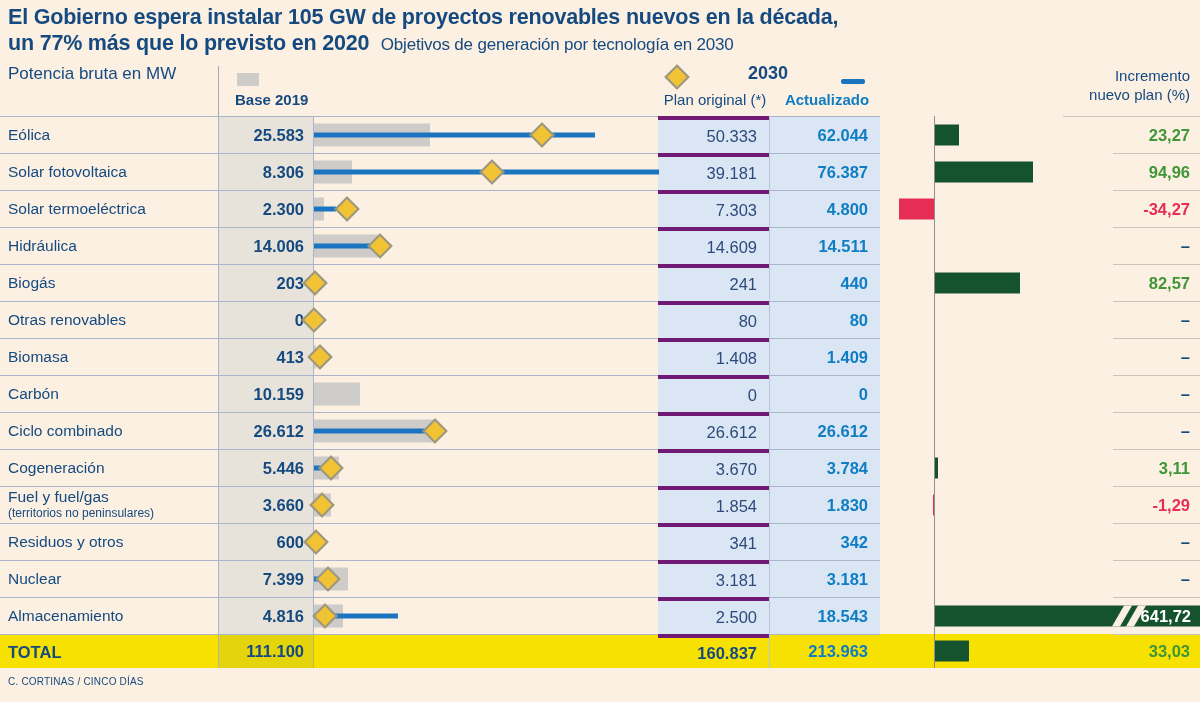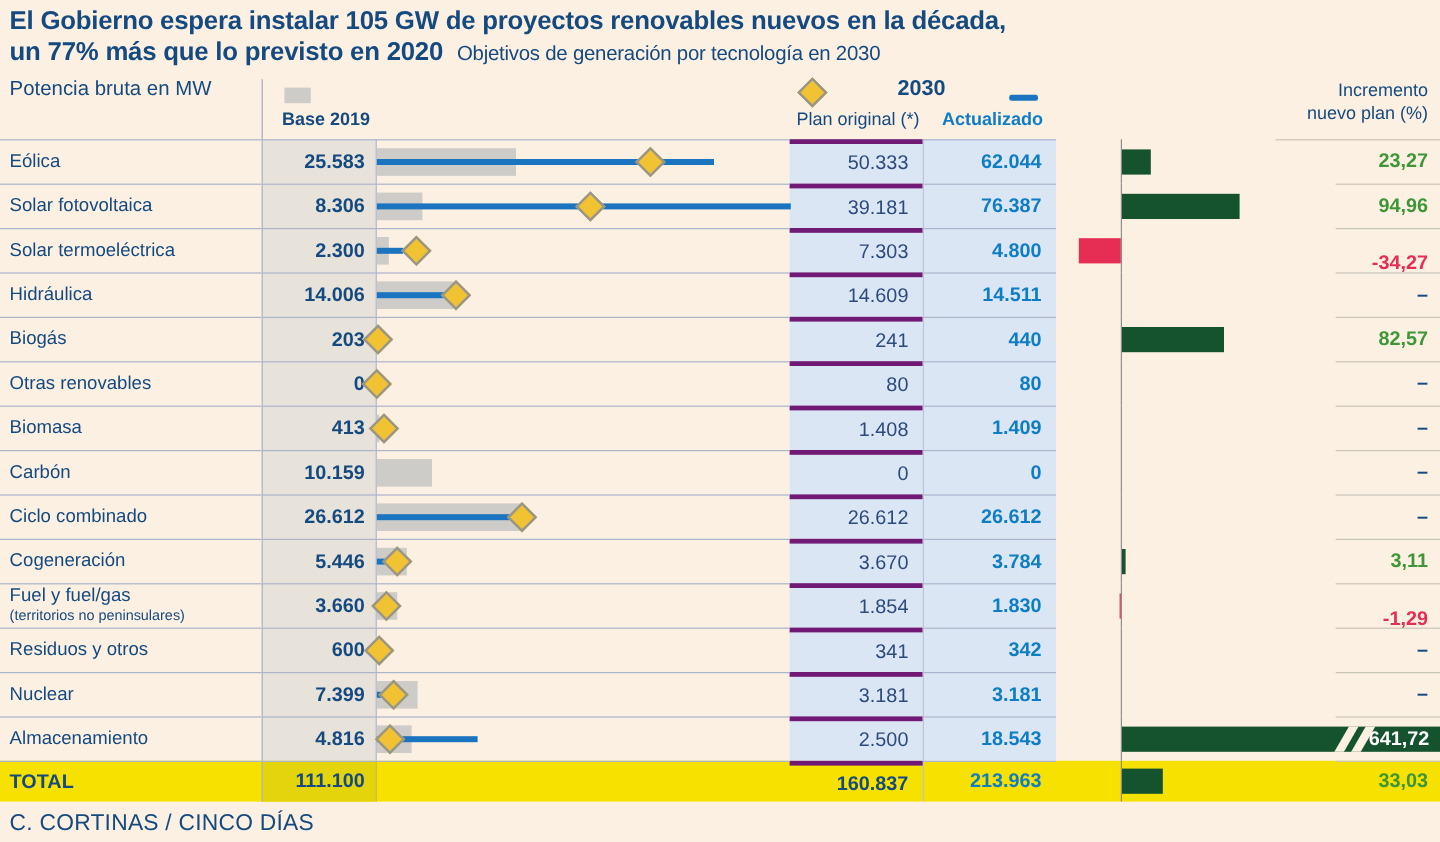--- a/index.html
+++ b/index.html
@@ -57,37 +57,37 @@
   .axis{position:absolute;left:54px;top:0;bottom:0;width:1px;background:#8e8e8e;}
   .ibar{position:absolute;top:50%;transform:translateY(-50%);height:21px;}
   .ibar.pos{background:#14532d;}
   .ibar.neg{background:#e62e55;}
   .ibar.overflow{display:flex;align-items:center;justify-content:flex-end;padding-right:9px;
                  box-sizing:border-box;color:#ffffff;font-weight:bold;font-size:16.5px;overflow:hidden;}
   .brk{position:absolute;top:-3px;bottom:-3px;width:8px;background:#fcf0e2;transform:skewX(-30deg);}
   .ilabel{position:absolute;right:10px;top:50%;transform:translateY(-50%);
           font-weight:bold;font-size:16.5px;white-space:nowrap;}
   .ilabel.pos{color:#3f9637;}
-  .ilabel.neg{color:#e62e55;margin-top:11px;}
+  .ilabel.neg{color:#e62e55;}
   .ilabel.dash{color:#154a80;}
 
   
   .row.total{height:34px;background:#f6e100;}
   .row.total .c-label{font-weight:bold;font-size:16.5px;}
   .row.total .c-base{background:#e3d40c;}
   .row.total .c-plan{background:transparent;color:#154a80;font-weight:bold;}
   .row.total .c-act{background:transparent;}
   .row.total .c-chart{background:transparent;border-left:1px solid #c3b65e;}
 
   
   .footer{position:absolute;left:0;right:0;top:676px;display:flex;justify-content:space-between;
           align-items:baseline;padding:0 8px;color:#154a80;}
   .src{font-size:13px;}
   .src .note{font-size:15px;}
-  .credit{font-size:19px;letter-spacing:0.2px;}
+  .credit{font-size:10px;letter-spacing:0.2px;}
 </style>
 </head>
 <body>
 
 <div id="stage">
 
   <div class="title">
     <div>El Gobierno espera instalar 105 GW de proyectos renovables nuevos en la década,</div>
     <div><span>un 77% más que lo previsto en 2020</span>&nbsp;&nbsp;<span class="subtitle">Objetivos de generación por tecnología en 2030</span></div>
   </div>

